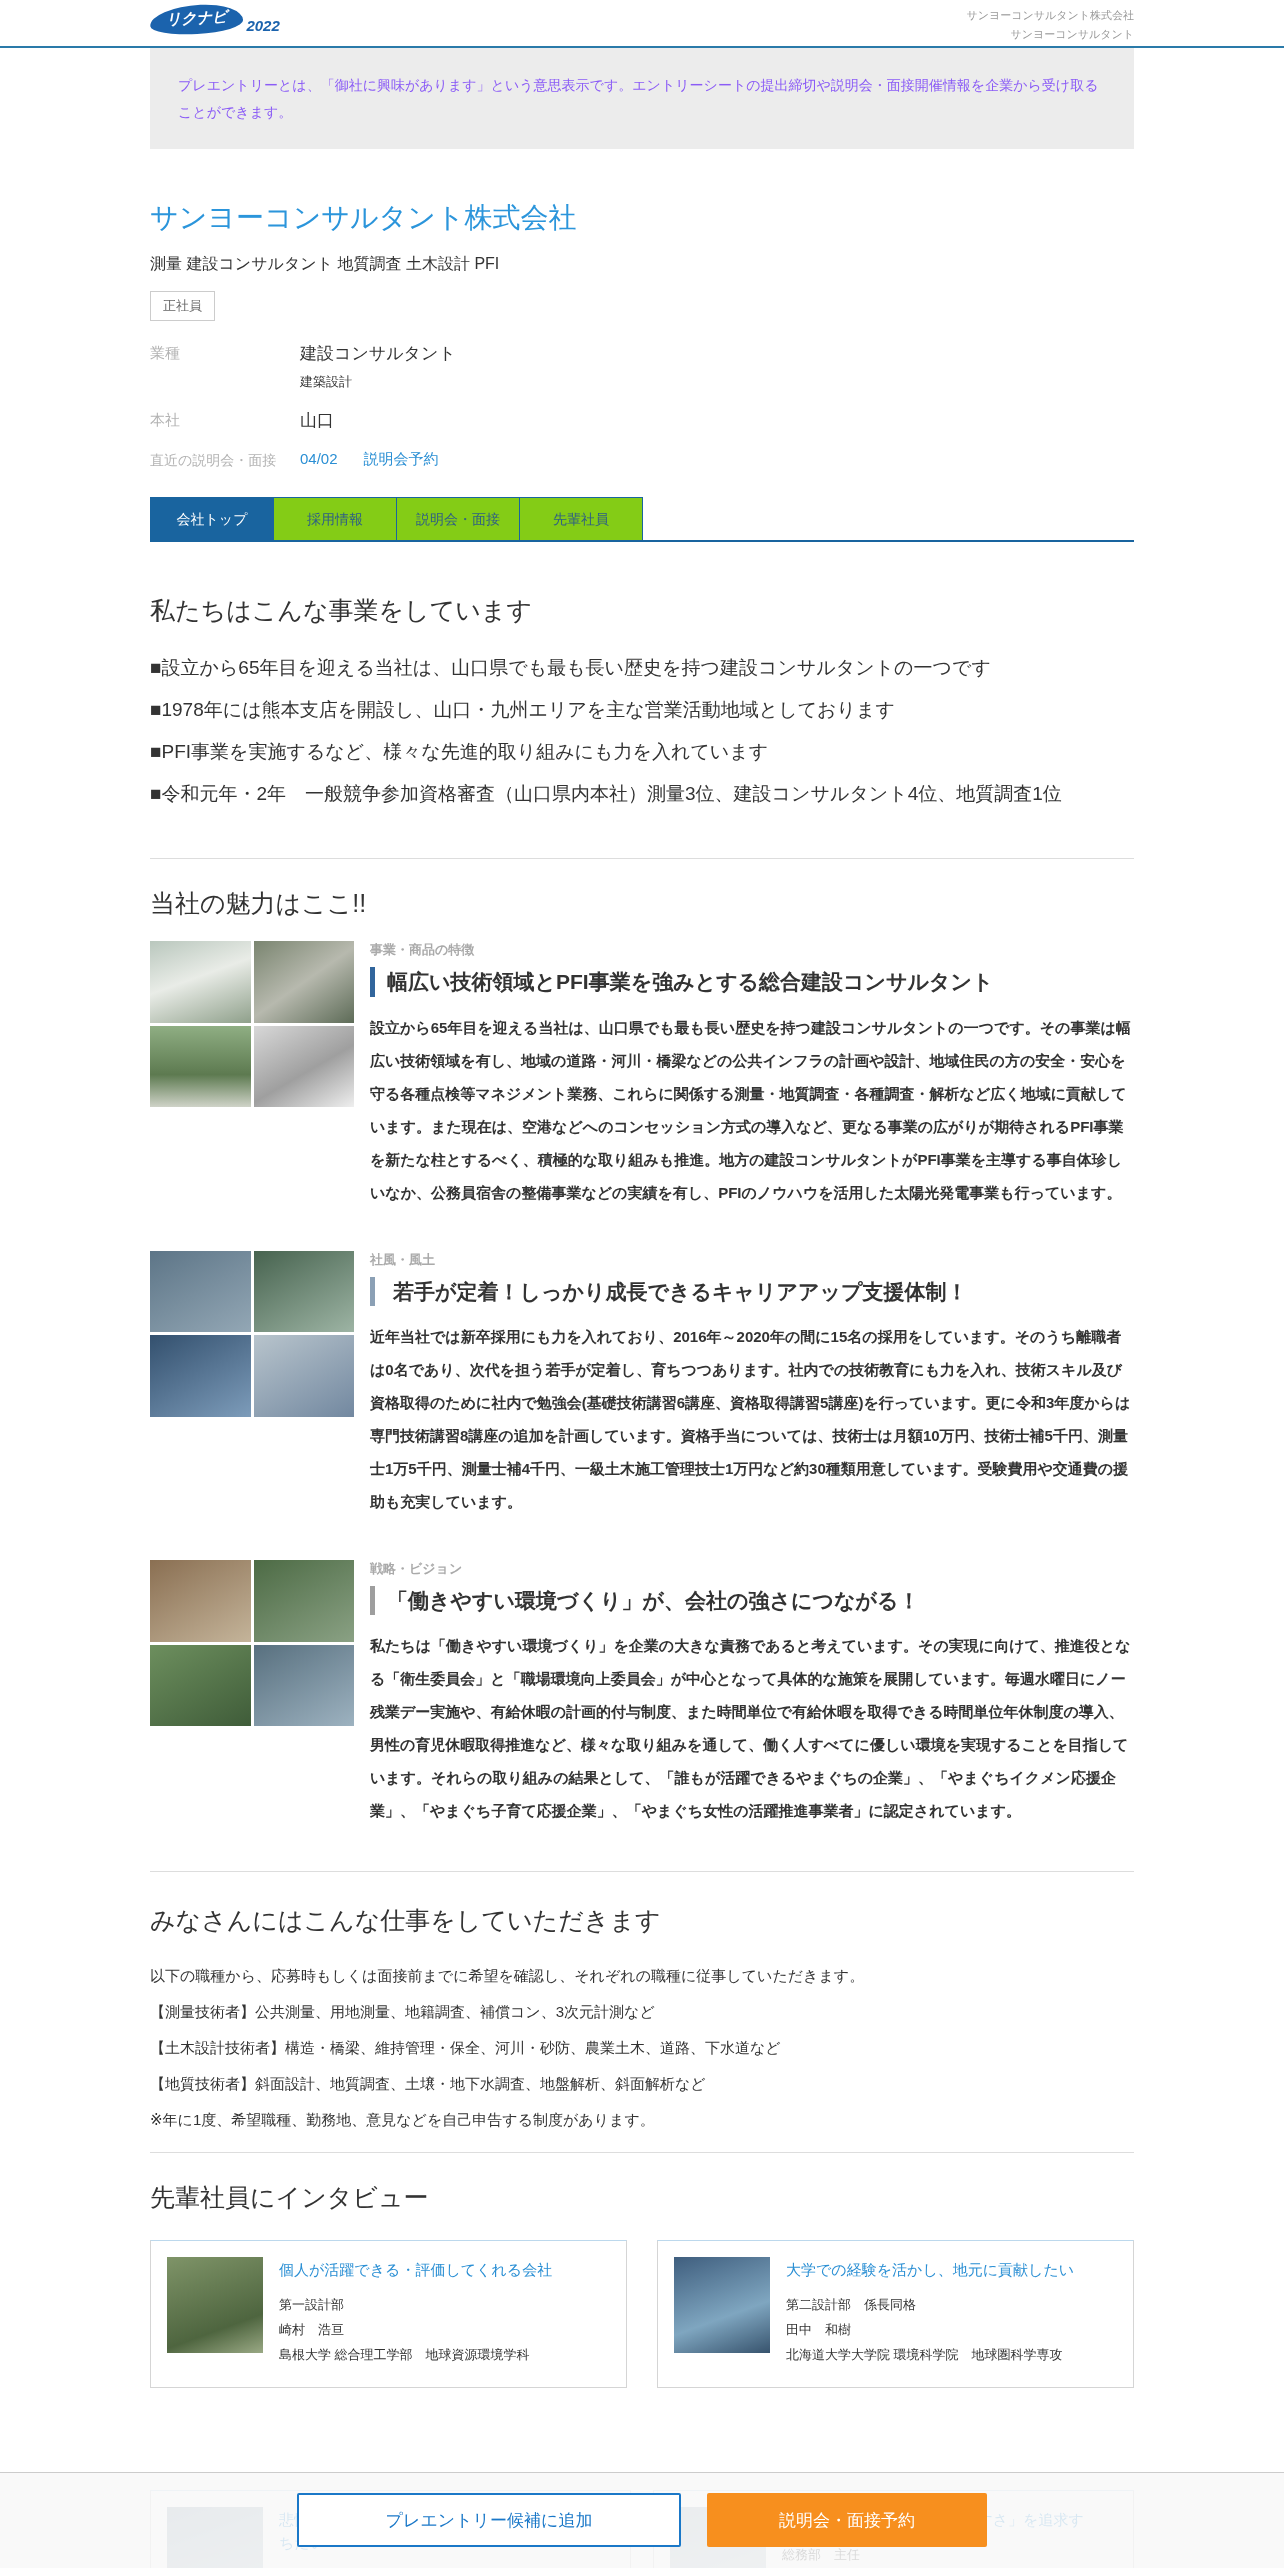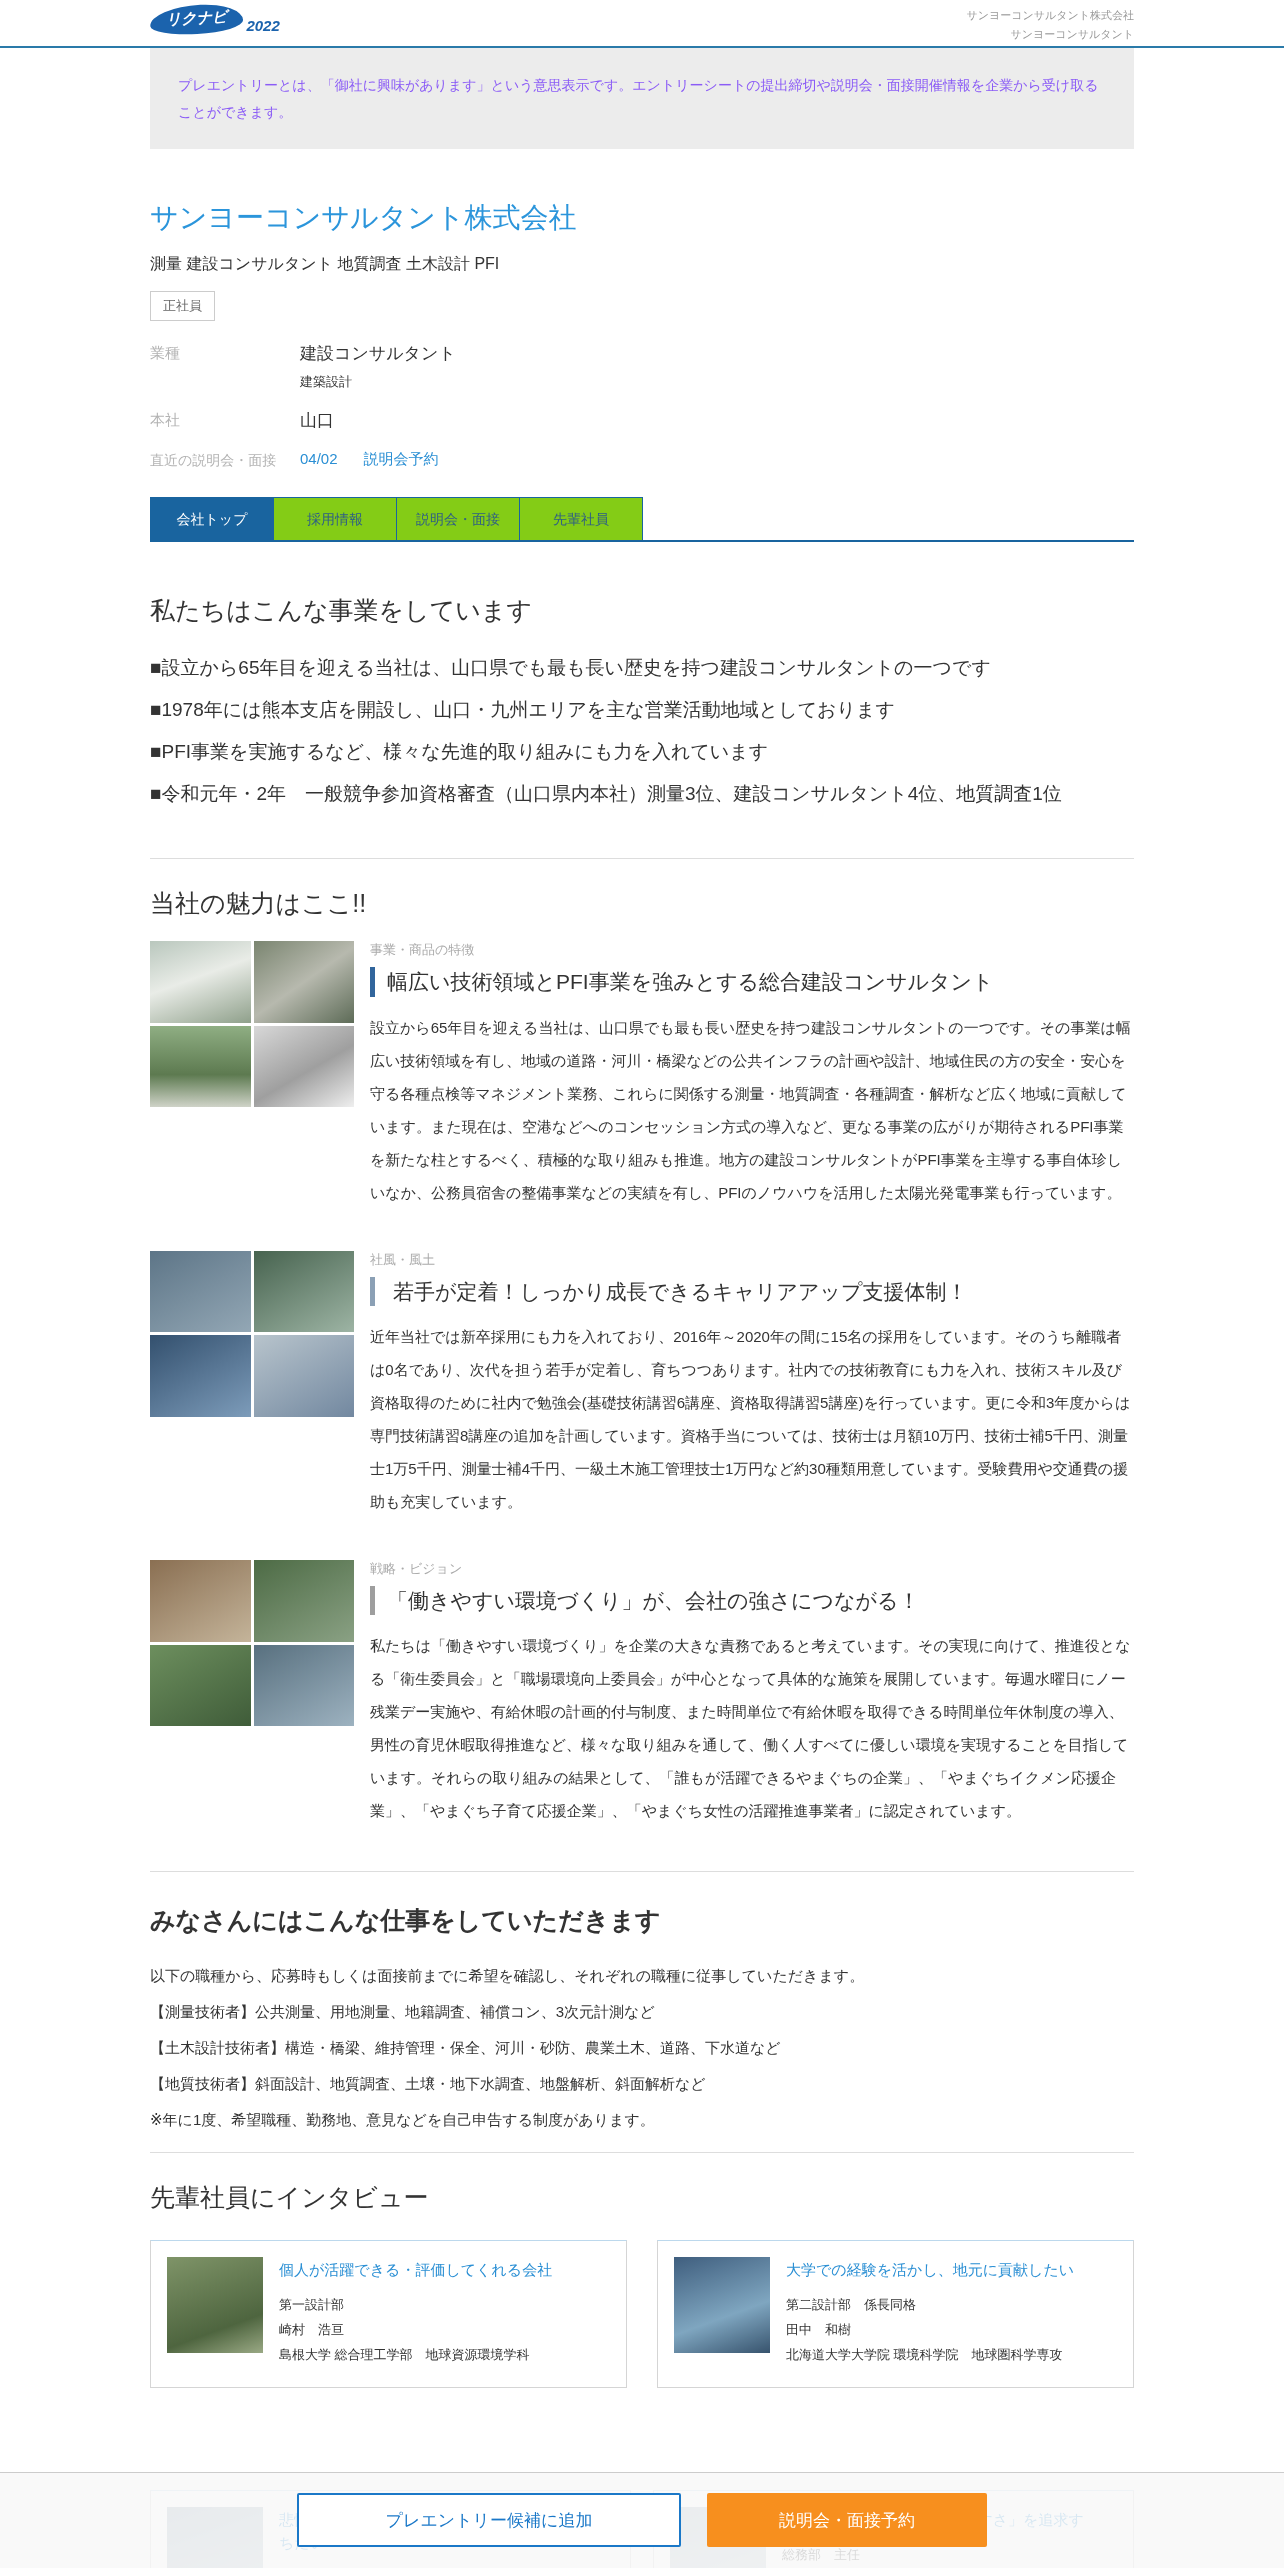--- a/index.html
+++ b/index.html
@@ -45,21 +45,21 @@
   .tab:first-child{margin-left:0;}
   .tab.active{background:#19649f;color:#fff;}
 
   
   .section-heading{font-size:25px;font-weight:400;color:#333;}
   .h-business{margin-top:52px;}
   .bullets{margin-top:12px;font-size:19px;line-height:2.2;}
   .divider{border:none;border-top:1px solid #ddd;margin:44px 0 0;}
 
   .h-appeal{margin-top:28px;}
-  .appeal-block{display:flex;gap:16px;margin-bottom:42px;}
+  .appeal-block{display:flex;gap:16px;margin-bottom:42px;font-weight:bold;}
   .collage{width:204px;height:166px;flex:none;display:grid;
     grid-template-columns:1fr 1fr;grid-template-rows:1fr 1fr;gap:3px;}
   .tile{width:100%;height:100%;}
   .t-building{background:linear-gradient(160deg,#b9c7bd 0%,#e9ece7 45%,#8fa08b 100%);}
   .t-rubble{background:linear-gradient(145deg,#7a8570,#b7b9ae 50%,#5d6b57);}
   .t-hill{background:linear-gradient(180deg,#8fae83,#5d7a50 60%,#cfd3c8);}
   .t-bwbuilding{background:linear-gradient(150deg,#d8d8d8,#9f9f9f 55%,#efefef);}
   .t-office1{background:linear-gradient(150deg,#5d7587,#93a7b5);}
   .t-office2{background:linear-gradient(150deg,#47634f,#9db4a4);}
   .t-desk{background:linear-gradient(150deg,#33506e,#7d9cba);}
@@ -69,21 +69,21 @@
   .t-grass{background:linear-gradient(150deg,#6d8f5e,#3f5c39);}
   .t-roof{background:linear-gradient(150deg,#58707f,#9db2c0);}
   .block-right{flex:1;min-width:0;}
   .block-category{color:#aaa;font-size:13px;margin-bottom:8px;}
   .block-title{font-size:21px;color:#333;line-height:1.4;padding-left:12px;margin-bottom:14px;}
   .bar1{border-left:5px solid #31659c;}
   .bar2{border-left:5px solid #8ba0b5;padding-left:18px;}
   .bar3{border-left:5px solid #9e9e9e;}
   .block-body{font-size:15px;line-height:2.2;color:#333;}
 
-  .h-jobs{margin-top:32px;font-weight:bold;}
+  .h-jobs{margin-top:32px;}
   .jobs-body{margin-top:14px;font-size:15px;line-height:2.4;}
 
   .h-interview{margin-top:28px;}
   .cards-row{display:flex;gap:30px;margin-top:26px;align-items:flex-end;}
   .interview-card{width:481px;box-sizing:border-box;height:148px;border:1px solid #d5d5d5;
     border-top-color:#bcd8ec;background:#fff;padding:16px;display:flex;gap:16px;}
   .card-photo{width:96px;height:96px;flex:none;}
   .p-field{background:linear-gradient(160deg,#7f9468,#4e653f 70%,#9aa985);}
   .p-desk{background:linear-gradient(160deg,#3f5e7e,#7fa6c0 60%,#37536d);}
   .p-office-faded{background:linear-gradient(160deg,#8ea3b2,#b9c6cf);}

